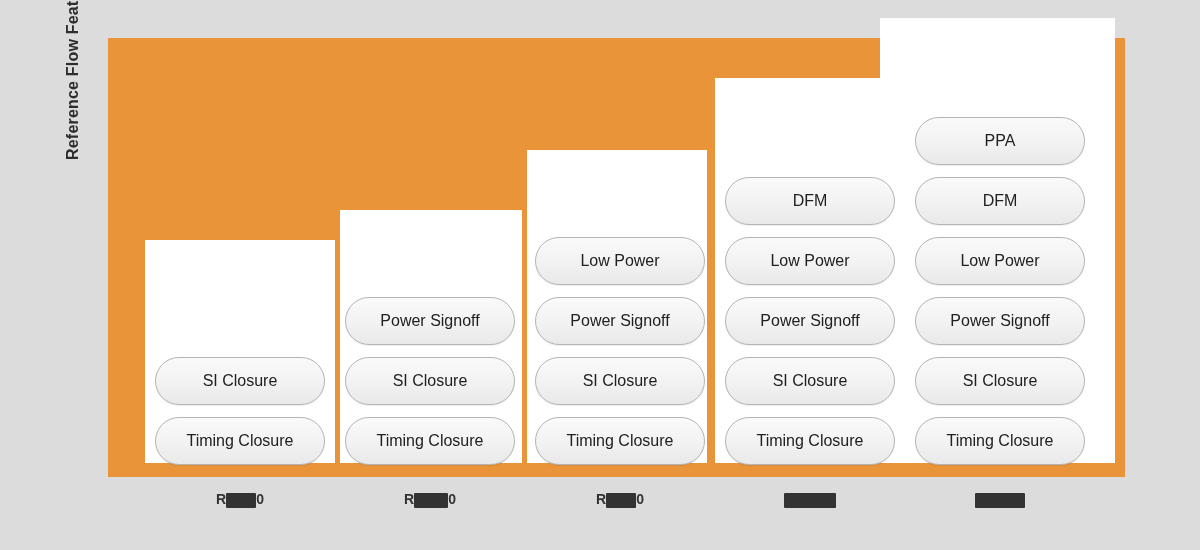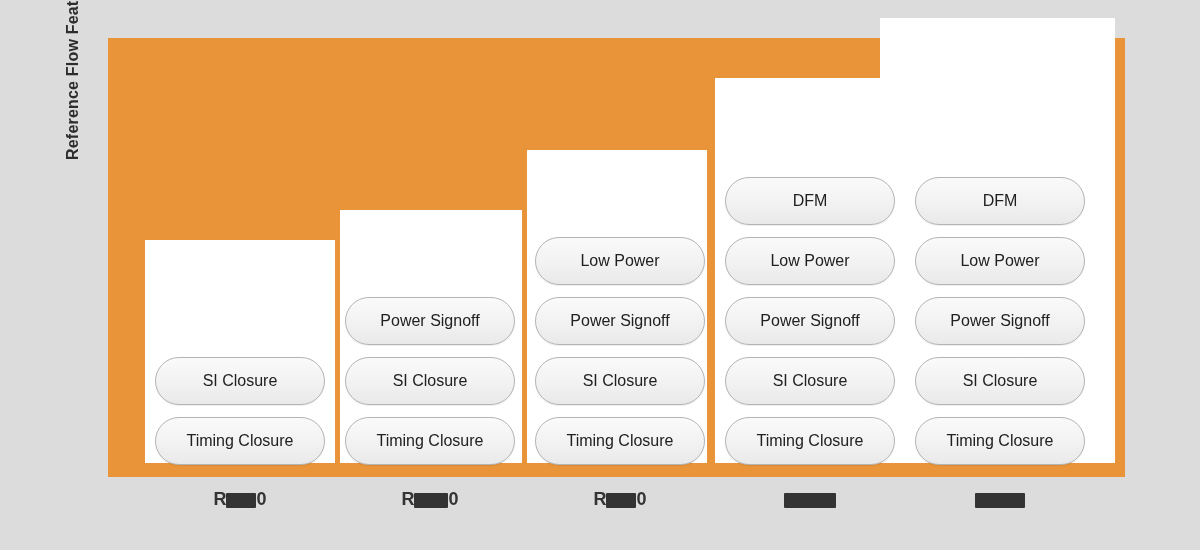--- a/index.html
+++ b/index.html
@@ -82,21 +82,21 @@
     white-space: nowrap;
   }
 
   
   .x-label {
     position: absolute;
     top: 488px;
     height: 22px;
     line-height: 22px;
     text-align: center;
-    font-size: 18px;
+    font-size: 14px;
     font-weight: bold;
     color: #333333;
     z-index: 5;
     white-space: nowrap;
   }
   .x-label .redact {
     display: inline-block;
     background: #333333;
     color: transparent;
     vertical-align: middle;
@@ -140,20 +140,21 @@
         <div class="pill">Low Power</div>
         <div class="pill">DFM</div>
       </div>
       <div class="col-strip" style="left: 880px; top: 18px; width: 235px; height: 445px;"></div>
       <div class="pill-stack" style="left: 915px; width: 170px; bottom: 85px;">
         <div class="pill">Timing Closure</div>
         <div class="pill">SI Closure</div>
         <div class="pill">Power Signoff</div>
         <div class="pill">Low Power</div>
         <div class="pill">DFM</div>
+        <div class="pill">PPA</div>
       </div>
     </div>
 
   <div id="xaxis-layer">
       <div class="x-label" style="left: 155px; width: 170px;"><span>R</span><span class="redact" style="width: 30px;"></span><span>0</span></div>
       <div class="x-label" style="left: 345px; width: 170px;"><span>R</span><span class="redact" style="width: 34px;"></span><span>0</span></div>
       <div class="x-label" style="left: 535px; width: 170px;"><span>R</span><span class="redact" style="width: 30px;"></span><span>0</span></div>
       <div class="x-label" style="left: 725px; width: 170px;"><span class="redact" style="width: 52px;"></span></div>
       <div class="x-label" style="left: 915px; width: 170px;"><span class="redact" style="width: 50px;"></span></div>
     </div>

